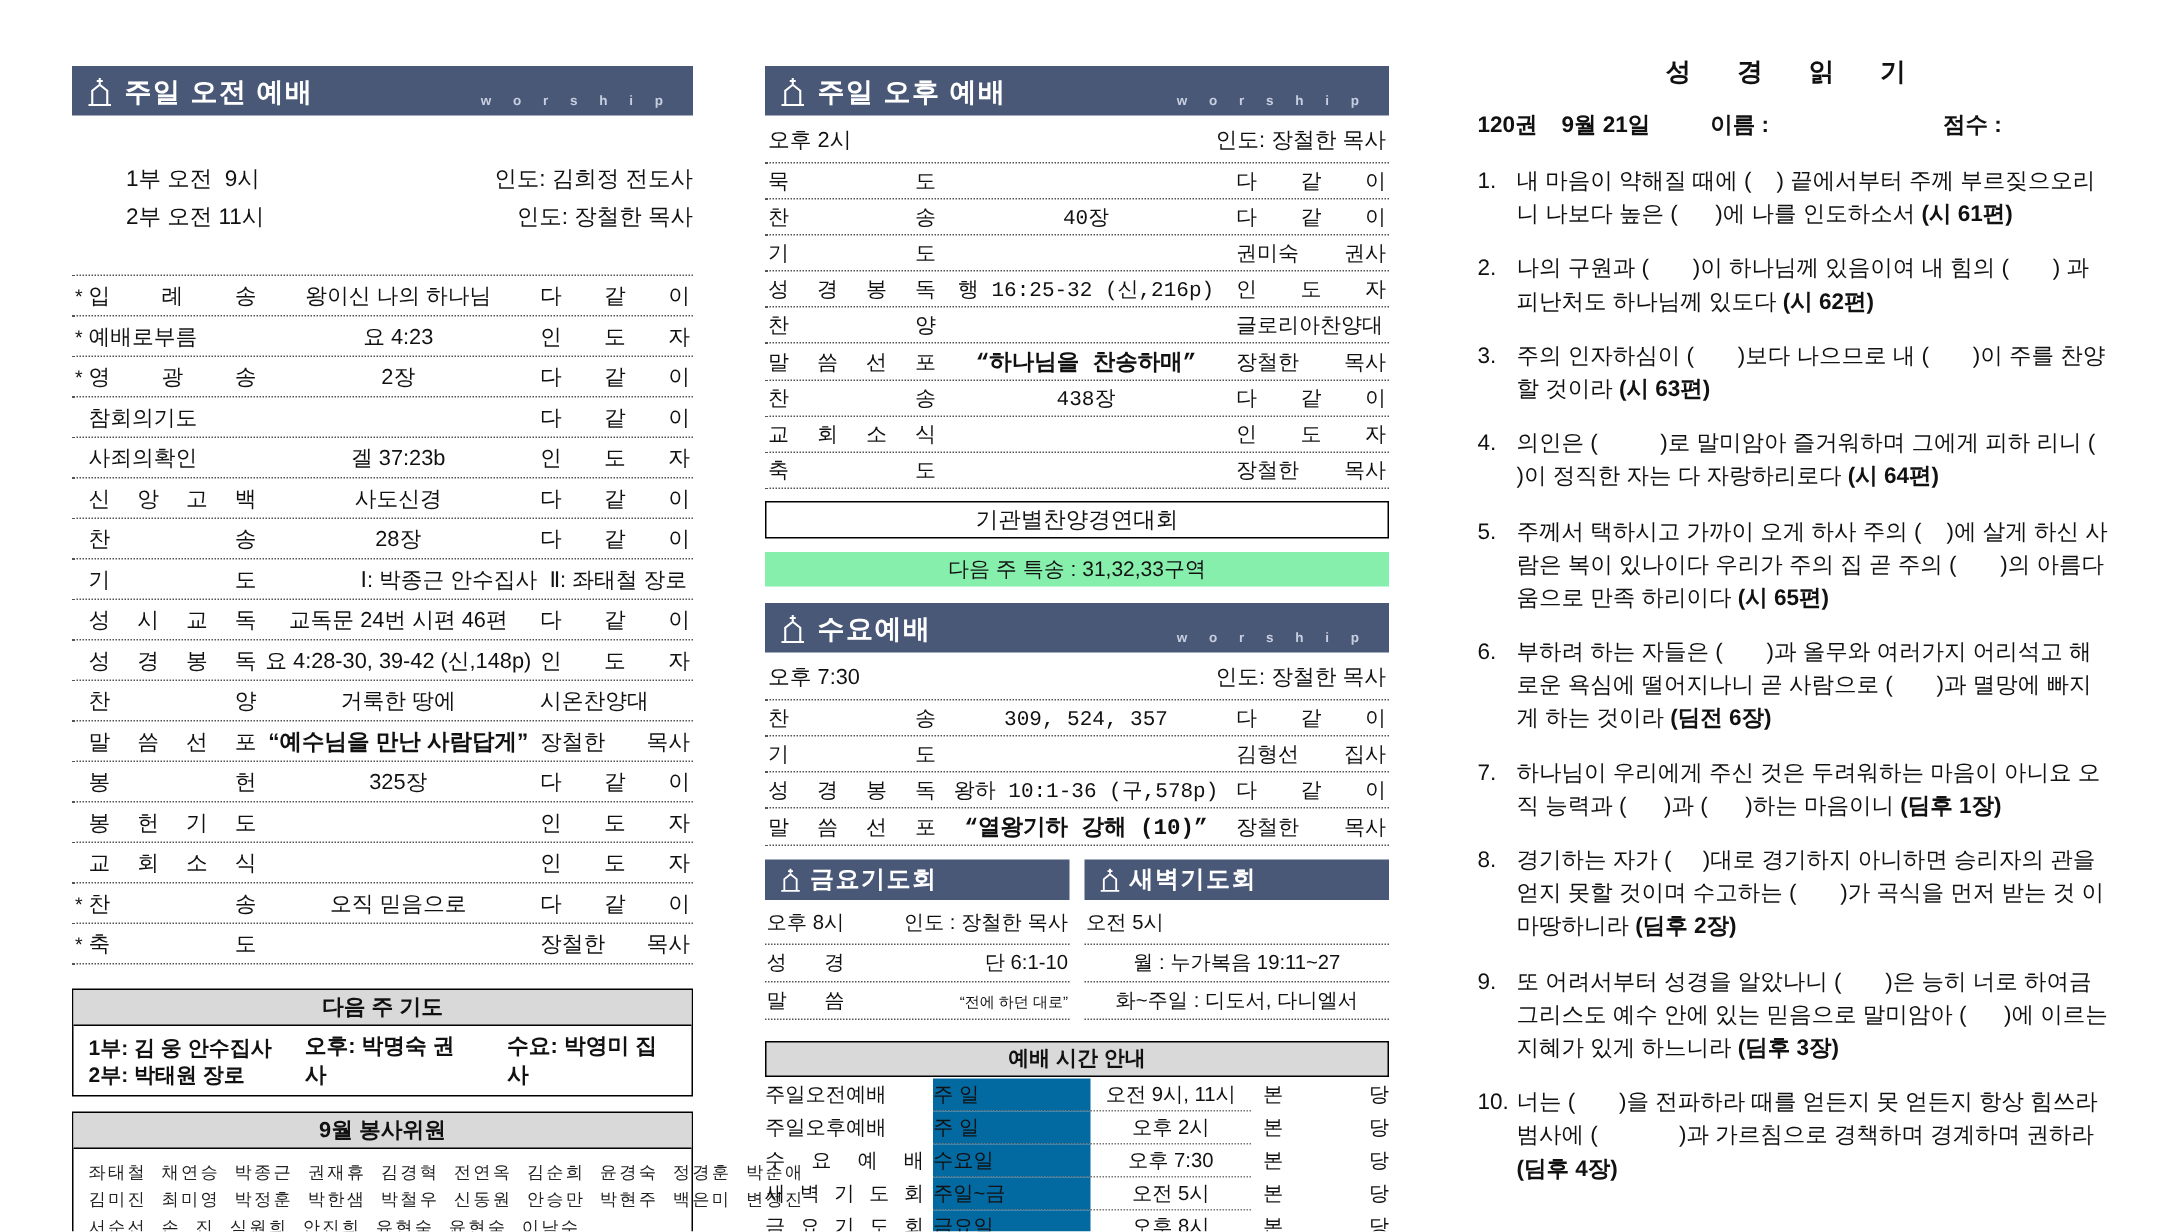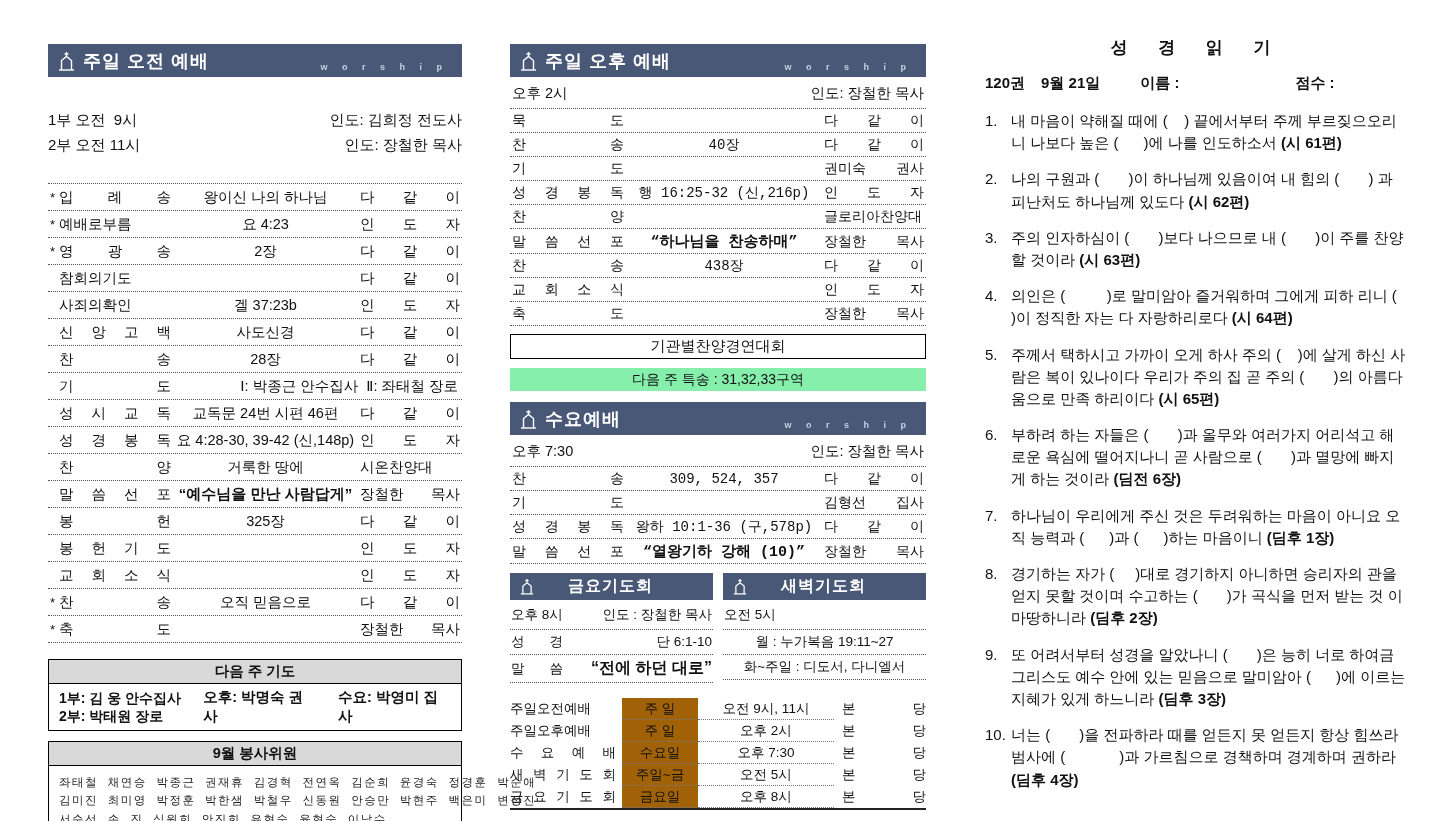--- a/index.html
+++ b/index.html
@@ -13,28 +13,28 @@
   
   .banner{position:relative;height:33px;display:flex;align-items:center;padding:0 10px;box-sizing:border-box;
     background:
       radial-gradient(ellipse 120px 26px at 78% 30%, rgba(190,198,220,.45), transparent 70%),
       radial-gradient(ellipse 150px 30px at 30% 80%, rgba(10,16,40,.35), transparent 70%),
       radial-gradient(ellipse 90px 22px at 55% 20%, rgba(150,160,195,.35), transparent 70%),
       linear-gradient(92deg,#3945633 0,#3a4766 0%,#4d5a7e 28%,#5d6a8e 55%,#8p 0,#8892ae 84%,#6d7998 100%);
     background-color:#4a5878;}
   .banner .b-title{color:#fff;font-weight:bold;font-size:18px;letter-spacing:1px;margin-left:8px;white-space:nowrap;}
   .banner .b-worship{position:absolute;right:14px;bottom:5px;color:#c7cedf;font-size:9px;letter-spacing:6px;font-weight:bold;}
-  .banner.small{height:27px;gap:28px;}
+  .banner.small{height:27px;}
   .banner.small .b-title{font-size:16px;margin-left:6px;}
   .church-icon{display:inline-flex;align-items:center;}
 
   
   .intro{margin-top:30px;font-size:15px;}
   .intro .irow{display:flex;justify-content:space-between;line-height:25px;}
-  .intro .irow span{white-space:pre;}
+  .intro .irow span{white-space:pre;margin-left:36px;}
   .intro-line{display:flex;justify-content:space-between;font-size:14.5px;padding:7px 2px 5px 2px;
               border-bottom:1px dotted #555;}
   .intro-line span{white-space:pre;}
 
   
   .order{border-top:1px dotted #555;margin-top:26px;}
   .order .row{display:flex;align-items:baseline;border-bottom:1px dotted #555;padding:3.5px 2px;font-size:14.5px;}
   .order .star{width:9px;flex-shrink:0;font-size:13px;}
   .order .lbl{width:112px;flex-shrink:0;text-align:justify;text-align-last:justify;white-space:pre;}
   .order .val{flex:1;text-align:center;white-space:pre;}
@@ -59,31 +59,31 @@
 
   .mid-banner2{margin-top:11px;}
 
   
   .half-wrap{display:flex;gap:10px;margin-top:9px;}
   .half{width:203px;box-sizing:border-box;}
   .half .intro-line{font-size:13.5px;padding:6px 1px 5px 1px;}
   .half .hrow{display:flex;align-items:baseline;border-bottom:1px dotted #555;padding:3px 1px;font-size:13.5px;}
   .half .hrow .lbl{width:52px;flex-shrink:0;text-align:justify;text-align-last:justify;white-space:pre;}
   .half .hrow .val{flex:1;text-align:right;white-space:pre;}
-  .half .hrow .val.bold{font-weight:bold;font-size:16px;}
+  .half .hrow .val.bold{font-weight:normal;font-size:10px;}
   .half .crow{text-align:center;border-bottom:1px dotted #555;padding:3px 0;font-size:13.5px;white-space:pre;}
 
   
   .sched{margin-top:14px;}
   .sched-header{border:1.5px solid #000;background:#d9d9d9;font-weight:bold;text-align:center;
                 font-size:14px;padding:2px 0;}
   .sched-body{border-bottom:2px solid #222;padding-top:1px;}
   .srow{display:flex;align-items:center;font-size:13.5px;}
   .s-name{width:106px;flex-shrink:0;text-align:justify;text-align-last:justify;white-space:pre;padding:1.5px 0;}
-  .s-day{width:76px;flex-shrink:0;text-align:center;background:#a16207;border-bottom:1px dotted #777;
+  .s-day{width:105px;flex-shrink:0;background:#0369a1;border-bottom:1px dotted #777;
          padding:1.5px 0;margin-left:6px;white-space:pre;}
   .s-time{flex:1;text-align:center;border-bottom:1px dotted #777;padding:1.5px 0;white-space:pre;}
   .s-place{width:84px;flex-shrink:0;text-align:justify;text-align-last:justify;white-space:pre;
            padding:1.5px 0;margin-left:8px;}
 
   
   .br-title{text-align:center;font-size:17px;font-weight:bold;letter-spacing:13px;white-space:nowrap;}
   .br-meta{display:flex;align-items:baseline;font-weight:bold;font-size:15px;margin-top:15px;}
   .br-meta .m-vol{margin-right:16px;}
   .br-meta .m-name{margin-left:40px;}
@@ -456,20 +456,21 @@
         <div>
 
             <div class="crow">월 : 누가복음 19:11~27</div>
 
             <div class="crow">화~주일 : 디도서, 다니엘서</div>
           </div>
       </div>
     </div>
 
     <div class="sched">
+      <div class="sched-header">예배 시간 안내</div>
       <div class="sched-body">
 
           <div class="srow">
             <span class="s-name">주일오전예배</span>
             <span class="s-day">주 일</span>
             <span class="s-time">오전 9시, 11시</span>
             <span class="s-place">본 당</span>
           </div>
 
           <div class="srow">

